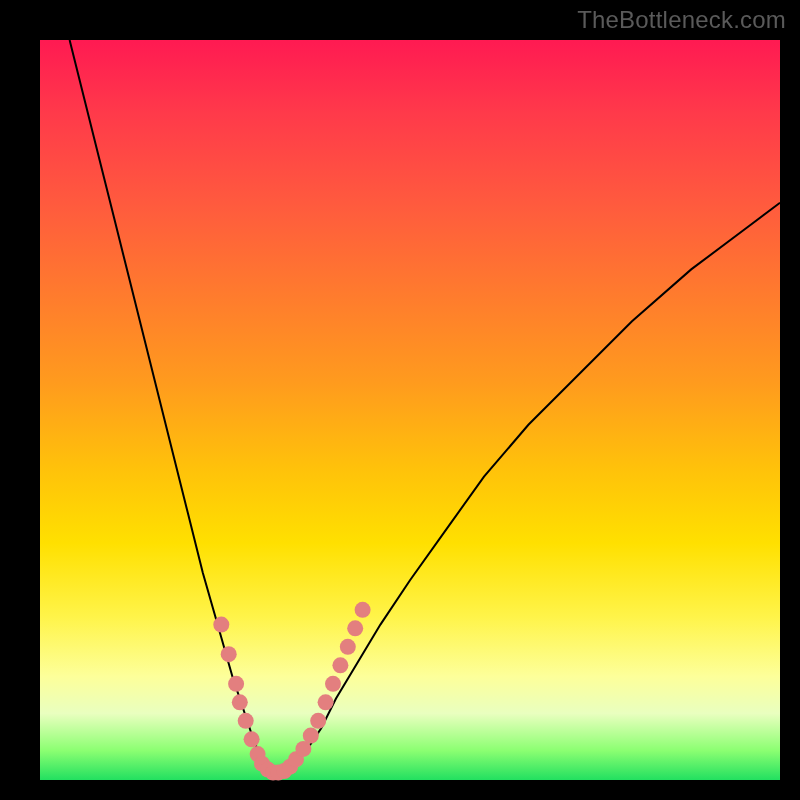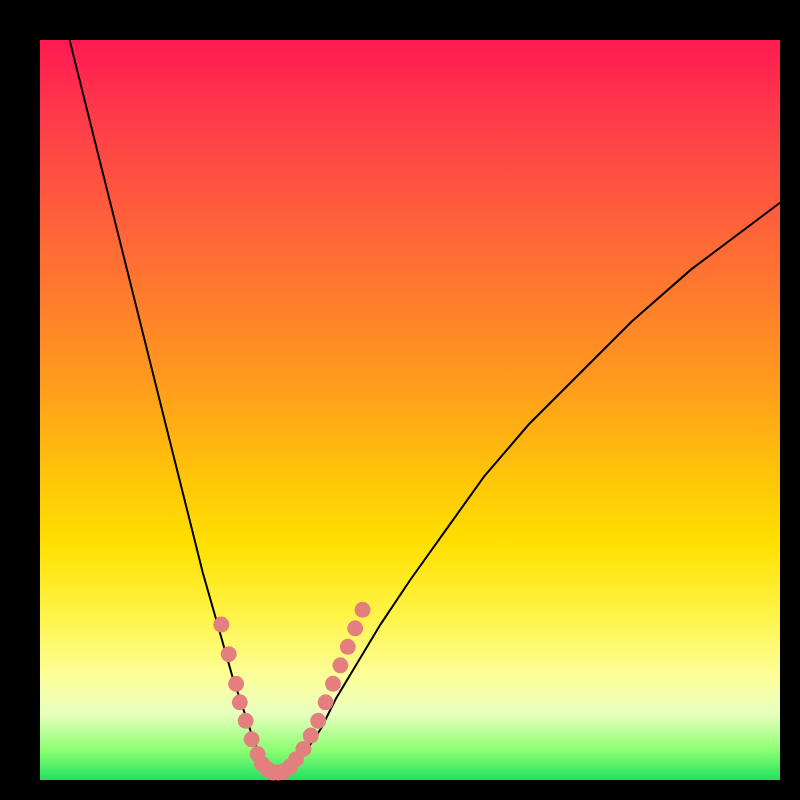--- a/index.html
+++ b/index.html
@@ -68,20 +68,21 @@
     fill: #e37f7f;
     stroke: none;
   }
 </style>
 </head>
 <body>
 
 <div class="frame">
   <div class="plot-area"></div>
 
+  <div class="watermark">TheBottleneck.com</div>
 
   <svg class="overlay" viewBox="0 0 740 740" preserveAspectRatio="none">
     <path id="curve-path" class="curve" d="M29.6 0.0 L44.4 59.2 L59.2 118.4 L74.0 177.6 L88.8 236.8 L103.6 296.0 L118.4 355.2 L133.2 414.4 L148.0 473.6 L162.8 532.8 L177.6 584.6 L192.4 636.4 L199.8 658.6 L207.2 680.8 L214.6 703.0 L222.0 717.8 L229.4 725.2 L236.8 732.6 L244.2 732.6 L251.6 725.2 L266.4 710.4 L281.2 688.2 L296.0 658.6 L318.2 621.6 L340.4 584.6 L370.0 540.2 L407.0 488.4 L444.0 436.6 L488.4 384.8 L540.2 333.0 L592.0 281.2 L651.2 229.4 L710.4 185.0 L740.0 162.8"></path>
     <g id="marker-group">
         <circle cx="181.3" cy="584.6" r="8" class="marker"></circle>
         <circle cx="188.7" cy="614.2" r="8" class="marker"></circle>
         <circle cx="196.1" cy="643.8" r="8" class="marker"></circle>
         <circle cx="199.8" cy="662.3" r="8" class="marker"></circle>
         <circle cx="205.7" cy="680.8" r="8" class="marker"></circle>
         <circle cx="211.6" cy="699.3" r="8" class="marker"></circle>

